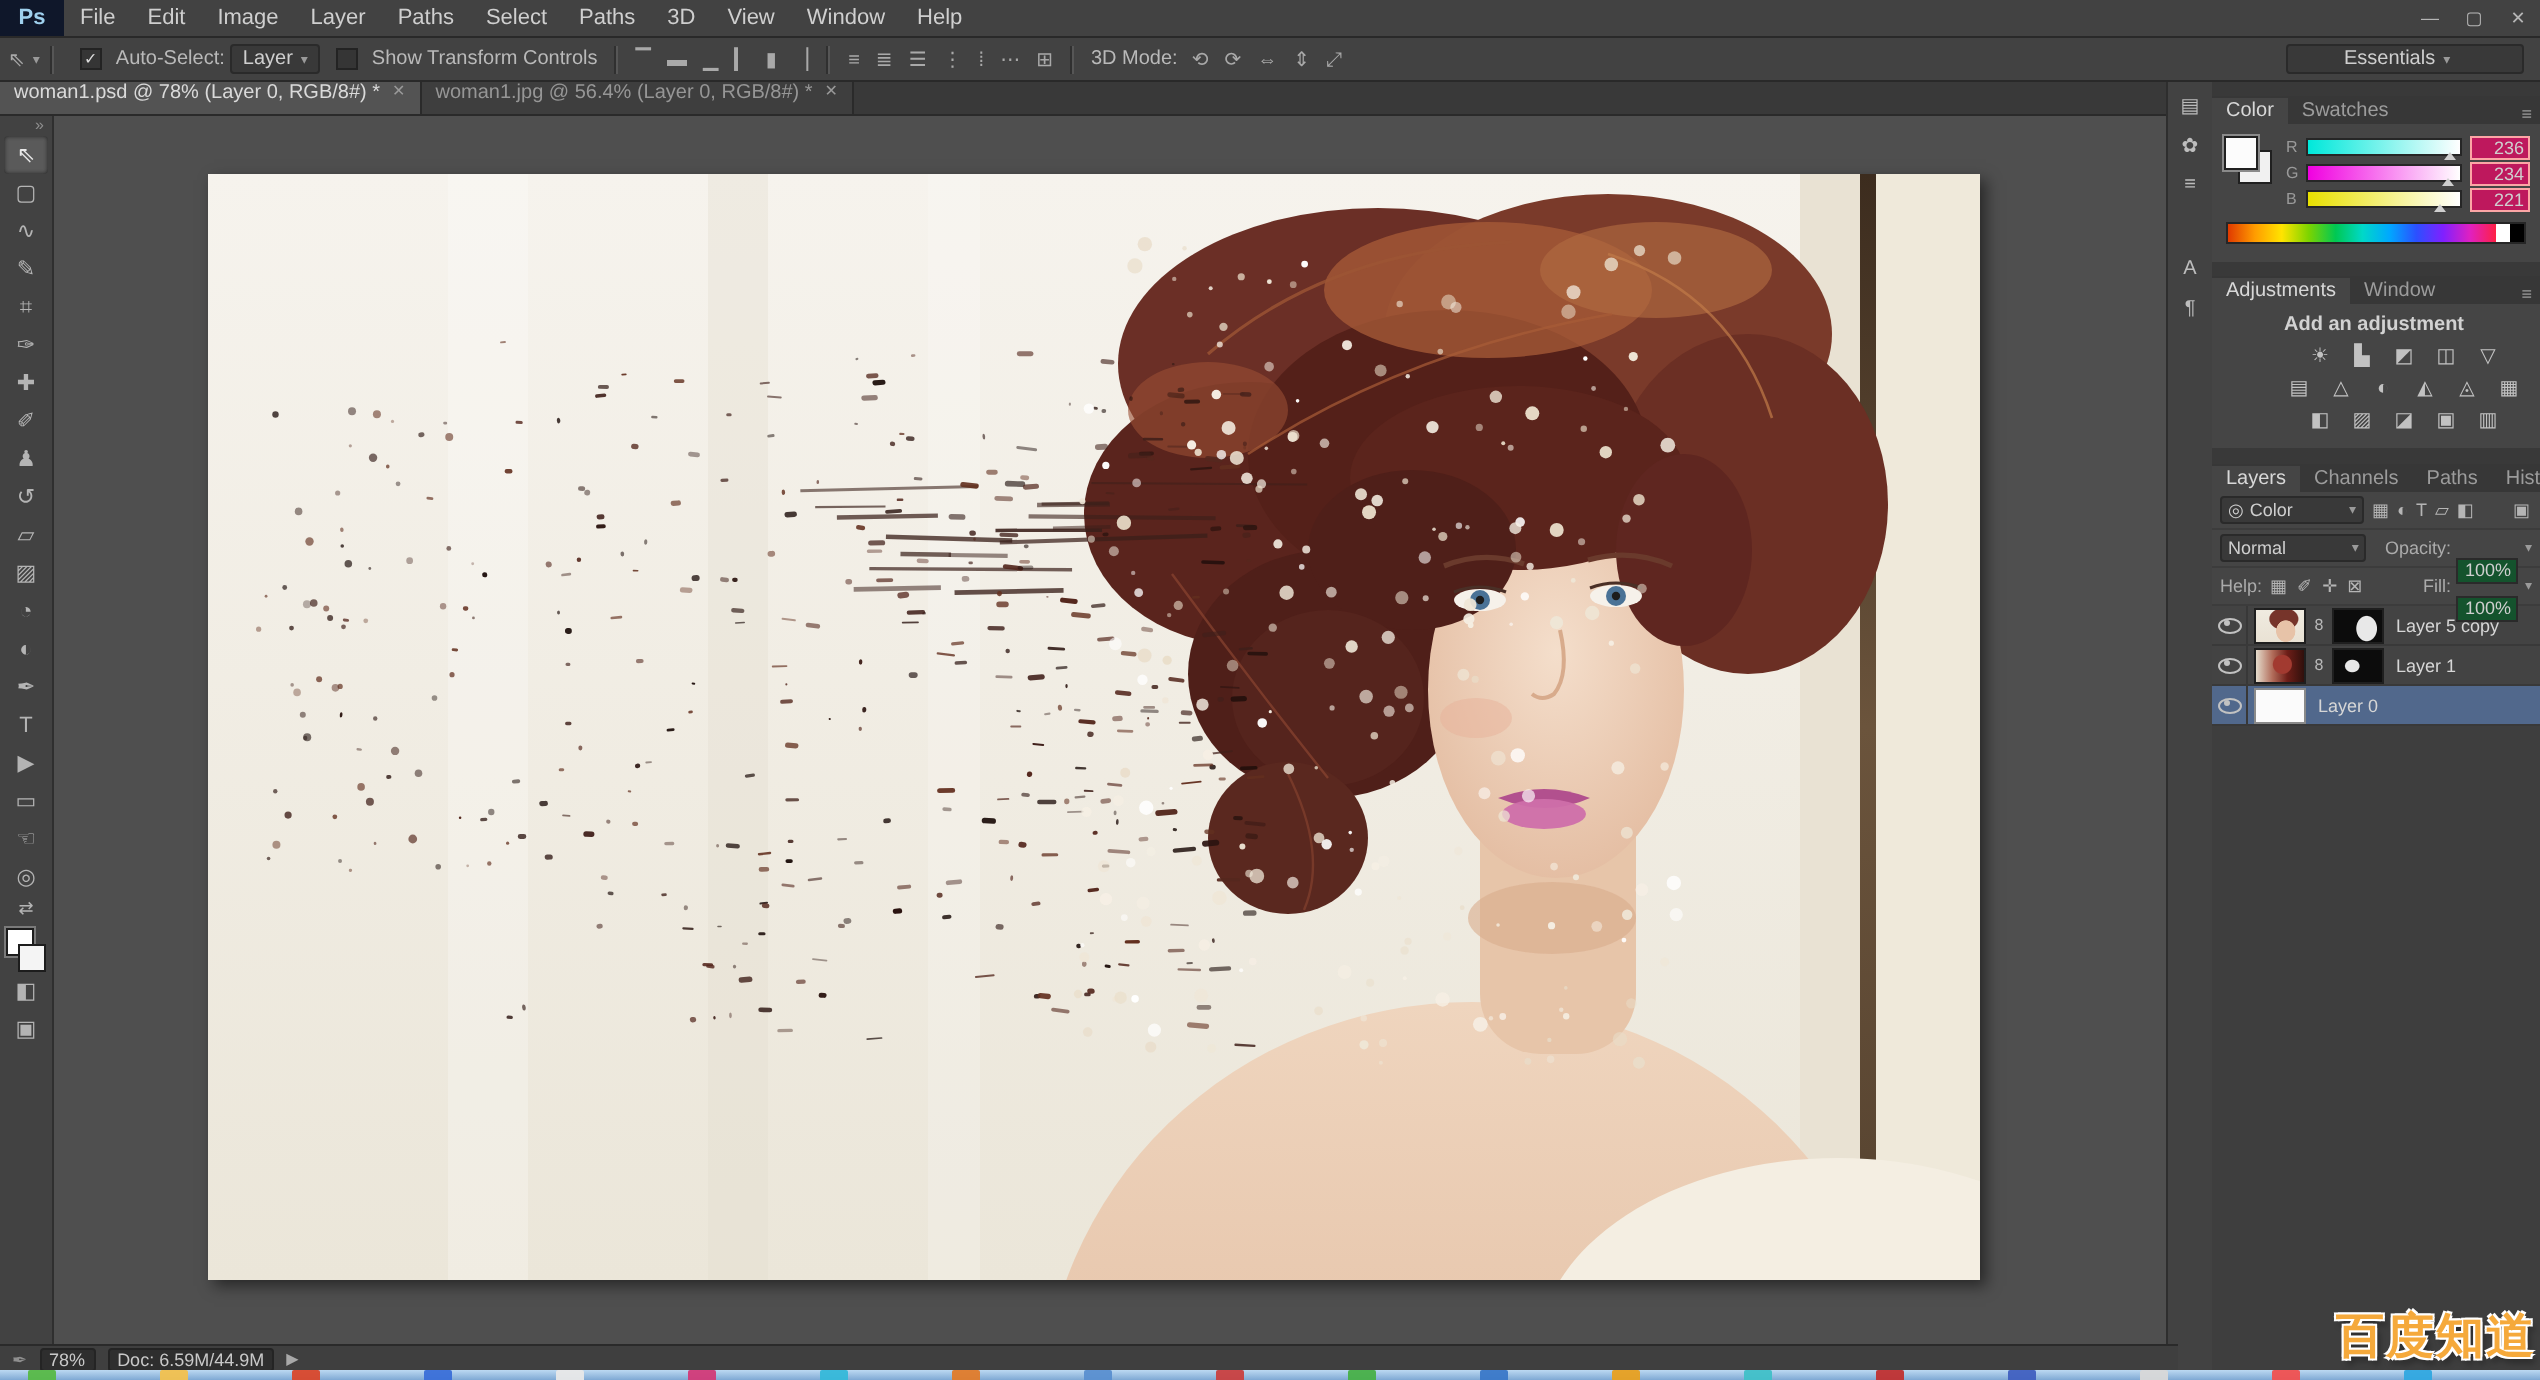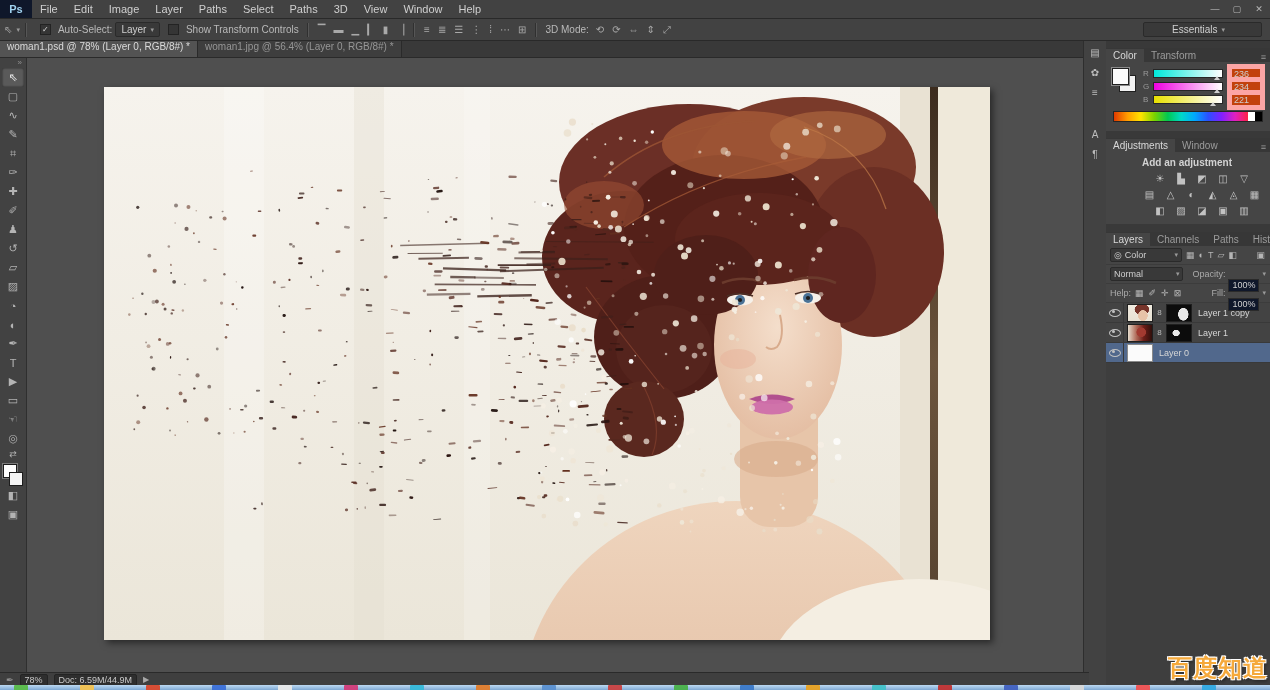--- a/index.html
+++ b/index.html
@@ -24,21 +24,21 @@
        font-size:8px;line-height:9px;text-align:center;color:#ddd;}
   .dd{background:#393939;border:1px solid #2a2a2a;border-radius:2px;padding:1px 5px;
       display:flex;align-items:center;gap:4px;color:#cfcfcf;}
   .opt-icon{padding:0 4px;color:#a9a9a9;font-size:10px;}
   .opt-label{margin:0 3px;}
   #workspace-dd{margin-left:auto;margin-right:8px;width:84px;padding-left:28px;}
   
   #tabbar{top:41px;left:0;width:1270px;height:16px;background:#393939;display:flex;
           font-size:10px;border-bottom:1px solid #2a2a2a;}
   .doc-tab{display:flex;align-items:flex-start;gap:6px;padding:0 7px;border-right:1px solid #2a2a2a;
-           white-space:nowrap;flex-direction:column;}
+           white-space:nowrap;}
   .doc-tab.active{background:#535353;color:#dadada;}
   .doc-tab.inactive{background:#3e3e3e;color:#969696;}
   .tab-close{font-size:8px;color:#9a9a9a;}
   
   #toolbar{top:58px;left:0;width:26px;height:614px;background:#424242;
            border-right:1px solid #2f2f2f;display:flex;flex-direction:column;align-items:center;}
   #toolbar-collapse{font-size:8px;color:#8f8f8f;height:10px;line-height:10px;align-self:flex-end;margin-right:4px;}
   .tool{width:22px;height:19px;display:flex;align-items:center;justify-content:center;
         color:#b4b4b4;font-size:11px;border-radius:2px;}
   .tool.selected{background:#5a5a5a;box-shadow:inset 0 0 2px #1d1d1d;color:#e8e8e8;}
@@ -67,41 +67,41 @@
   
   #color-body{padding:5px 5px 4px 5px;position:relative;height:60px;}
   #color-swatches{position:absolute;left:6px;top:6px;width:24px;height:24px;}
   #color-fg{position:absolute;left:0;top:0;width:15px;height:15px;background:#fcfcfc;border:1px solid #202020;outline:1px solid #8a8a8a;z-index:2;}
   #color-bg{position:absolute;right:0;bottom:0;width:15px;height:15px;background:#f1f1f1;border:1px solid #202020;}
   .slider-row{display:flex;align-items:center;height:13px;margin-left:32px;gap:4px;}
   .slider-ch{width:6px;color:#9a9a9a;font-size:8px;}
   .slider-track{flex:1;height:7px;border:1px solid #262626;position:relative;}
   .slider-handle{position:absolute;top:6px;width:0;height:0;border-left:3px solid transparent;
                  border-right:3px solid transparent;border-bottom:4px solid #cfcfcf;}
-  .slider-val{width:24px;background:#c2410c;border:5px solid #fca5a5;color:#cfcfcf;
-              font-size:9px;padding:0 2px;height:10px;line-height:10px;}
+  .slider-val{width:24px;background:#be185d;border:1px solid #fca5a5;color:#cfcfcf;
+              font-size:9px;text-align:right;padding:0 2px;height:10px;line-height:10px;}
   #spectrum{margin:5px 2px 0 2px;height:9px;position:relative;border:1px solid #262626;
     background:linear-gradient(90deg,#e03a00,#ff9c00,#ffe400,#7cd400,#00c853,#00d8c8,#00a8ff,#2b50ff,#8020ff,#e020c0,#ff2040,#e00000);}
   #spectrum .bw{position:absolute;right:0;top:0;height:100%;width:14px;display:flex;}
   #spectrum .bw i{flex:1;display:block;}
   
   #adj-body{padding:3px 6px 5px 6px;margin-left:28px;}
   #adj-heading{color:#d2d2d2;font-weight:bold;font-size:10px;margin:2px 0 3px 2px;}
   .adj-row{display:flex;justify-content:center;gap:4px;margin:2px 0;}
   .adj-icon{width:17px;height:14px;display:flex;align-items:center;justify-content:center;
             color:#c2c2c2;font-size:10px;}
   
   #layers-panel{margin-top:8px;}
   .lp-row{display:flex;align-items:center;height:18px;padding:0 4px;gap:3px;border-bottom:1px solid #3c3c3c;}
   .kind-dd{width:64px;height:12px;}
   .lp-icon{color:#b5b5b5;font-size:9px;padding:0 1px;}
   .mini-dd{background:#393939;border:1px solid #2a2a2a;border-radius:2px;height:12px;
            display:flex;align-items:center;padding:0 3px;gap:3px;color:#cfcfcf;font-size:9px;}
   .arrow{font-size:7px;color:#9a9a9a;}
-  .val-box{background:#0f172a;border:1px solid #2a2a2a;height:11px;line-height:11px;
+  .val-box{background:#14532d;border:1px solid #2a2a2a;height:11px;line-height:11px;
            padding:0 3px;color:#cfcfcf;font-size:9px;margin-top:22px;}
   #layers-list{background:#434343;}
   .layer-row{display:flex;align-items:center;height:19px;border-bottom:1px solid #393939;font-size:9px;color:#d6d6d6;}
   .layer-row.selected{background:#51688c;}
   .eye-cell{width:17px;height:19px;border-right:1px solid #383838;display:flex;align-items:center;justify-content:center;}
   .eye{width:10px;height:6px;border:1px solid #c2c2c2;border-radius:50%;position:relative;}
   .eye:after{content:'';position:absolute;left:2.5px;top:0.5px;width:3px;height:3px;background:#c2c2c2;border-radius:50%;}
   .thumb{width:24px;height:16px;margin:0 3px;border:1px solid #1f1f1f;}
   .thumb-portrait{background:
     radial-gradient(ellipse 8px 9px at 62% 66%,#e7c3a8 58%,transparent 62%),
@@ -921,21 +921,21 @@
     <div class="strip-gap"></div>
     <div class="strip-icon">A</div>
     <div class="strip-icon">¶</div>
   </div>
 
 <div id="dock" class="abs">
 
   <div class="panel" id="color-panel">
     <div class="panel-header" id="color-tabs">
         <span class="panel-tab active">Color</span>
-        <span class="panel-tab">Transform</span>
+        <span class="panel-tab">Swatches</span>
         <span class="panel-menu">≡</span>
       </div>
     <div id="color-body">
       <div id="color-swatches">
         <div id="color-fg"></div>
         <div id="color-bg"></div>
       </div>
       <div id="slider-rows">
           <div class="slider-row">
             <span class="slider-ch">R</span>
@@ -1051,21 +1051,21 @@
     </div>
 
     <div id="layers-list">
         <div class="layer-row">
           <span class="eye-cell">
             <span class="eye"></span>
           </span>
           <span class="thumb thumb-portrait"></span>
           <span class="link-glyph">8</span>
           <span class="mask-thumb mask-figure-right"></span>
-          <span class="layer-name">Layer 1 copy</span>
+          <span class="layer-name">Layer 5 copy</span>
         </div>
         <div class="layer-row">
           <span class="eye-cell">
             <span class="eye"></span>
           </span>
           <span class="thumb thumb-darkred"></span>
           <span class="link-glyph">8</span>
           <span class="mask-thumb mask-splash"></span>
           <span class="layer-name">Layer 1</span>
         </div>

